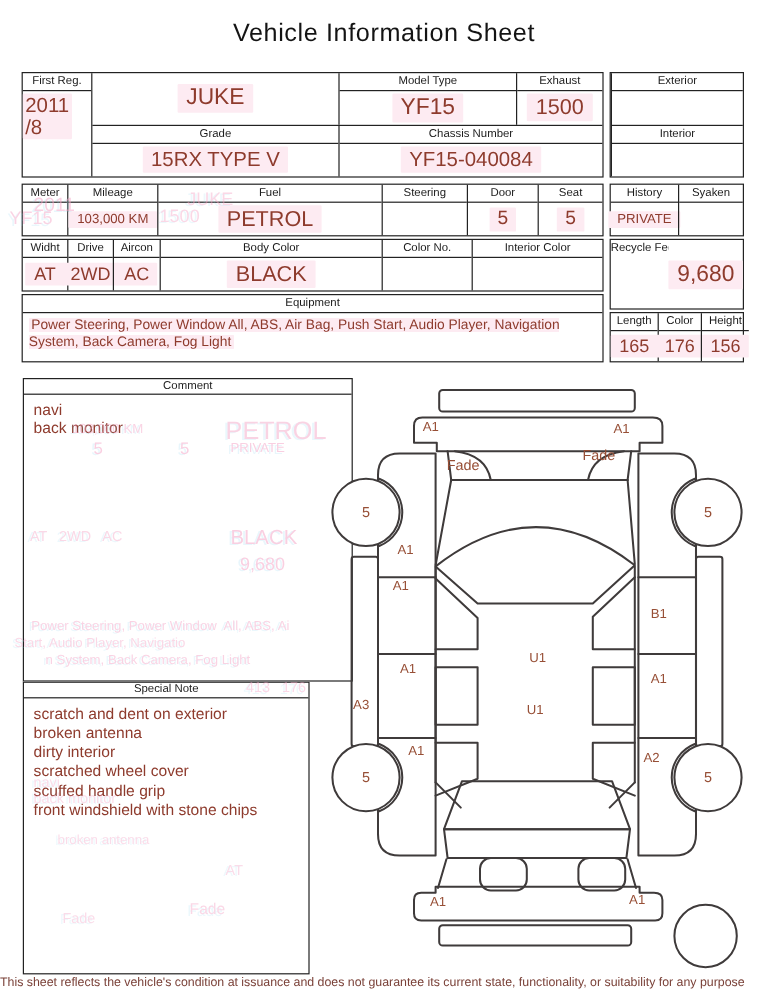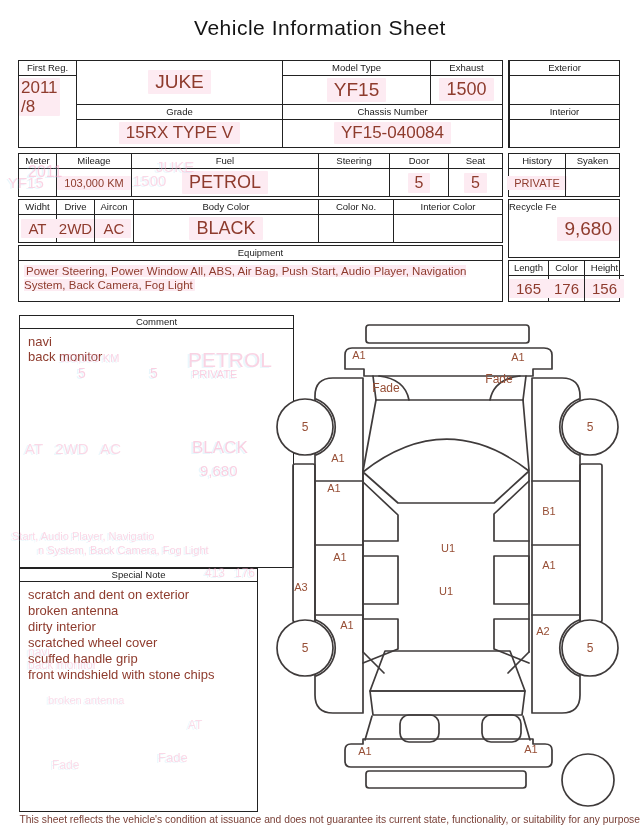--- a/index.html
+++ b/index.html
@@ -34,21 +34,21 @@
   .equipbody{flex:1;padding:3px 5px;font-size:11.5px;line-height:14px;color:var(--red)}
   .equipbody .hl{white-space:normal;text-align:left;padding:0 2px}
   .noteshdr{height:13px;line-height:12px;font-size:9.5px;text-align:center;border-bottom:1px solid var(--ink)}
   .notesbody{padding:5px 8px;color:var(--red)}
   .notesbody .line{white-space:pre-line}
   .comment-lines .line{font-size:13px;line-height:15px}
   .special-lines .line{font-size:13px;line-height:16px}
   .ghosts{position:absolute;inset:0;pointer-events:none;z-index:9}
   .g{position:absolute;color:var(--ghost);white-space:pre;
      text-shadow:-2px 1px 0 rgba(150,215,240,.40);font-weight:500}
-  .footer{position:absolute;top:814px;left:0;width:100%;text-align:right;
+  .footer{position:absolute;top:814px;left:0;width:100%;text-align:left;
           font-size:10.3px;color:#7a4138;letter-spacing:0}
   svg text{font-family:"Liberation Sans","DejaVu Sans",sans-serif}
 </style>
 </head>
 <body>
 
 <div class="sheet">
 
   <div class="title">Vehicle Information Sheet</div>
 
@@ -314,23 +314,24 @@
   <div class="ghosts">
     <span class="g" style="left:28px;top:163px;font-size:16px;opacity:.55">2011</span>
     <span class="g" style="left:8px;top:174px;font-size:15px;opacity:.5">YF15</span>
     <span class="g" style="left:156px;top:158px;font-size:15px;opacity:.45">JUKE</span>
     <span class="g" style="left:133px;top:172px;font-size:15px;opacity:.45">1500</span>
     <span class="g" style="left:188px;top:348px;font-size:21px;opacity:.5">PETROL</span>
     <span class="g" style="left:60px;top:352px;font-size:11px;opacity:.5">103,000 KM</span>
     <span class="g" style="left:78px;top:365px;font-size:14px;opacity:.55">5</span>
     <span class="g" style="left:150px;top:365px;font-size:14px;opacity:.55">5</span>
     <span class="g" style="left:192px;top:368px;font-size:11px;opacity:.55">PRIVATE</span>
-    <span class="g" style="left:25px;top:440px;font-size:15px;opacity:.45">AT   2WD   AC</span>
+    <span class="g" style="left:25px;top:440px;font-size:12px;opacity:.45">AT   2WD   AC</span>
     <span class="g" style="left:192px;top:438px;font-size:17px;opacity:.55">BLACK</span>
     <span class="g" style="left:200px;top:462px;font-size:15px;opacity:.55">9,680</span>
+    <span class="g" style="left:26px;top:516px;font-size:11px;opacity:.5">Power Steering, Power Window  All, ABS, Ai</span>
     <span class="g" style="left:12px;top:530px;font-size:11px;opacity:.45">Start, Audio Player, Navigatio</span>
     <span class="g" style="left:38px;top:544px;font-size:11px;opacity:.5">n System, Back Camera, Fog Light</span>
     <span class="g" style="left:205px;top:566px;font-size:12px;opacity:.45">413   176</span>
     <span class="g" style="left:28px;top:645px;font-size:12px;opacity:.4">navi</span>
     <span class="g" style="left:28px;top:658px;font-size:12px;opacity:.4">back monitor</span>
     <span class="g" style="left:48px;top:694px;font-size:11px;opacity:.4">broken antenna</span>
     <span class="g" style="left:188px;top:718px;font-size:12px;opacity:.4">AT</span>
     <span class="g" style="left:158px;top:750px;font-size:13px;opacity:.45">Fade</span>
     <span class="g" style="left:52px;top:758px;font-size:12px;opacity:.4">Fade</span>
   </div>

